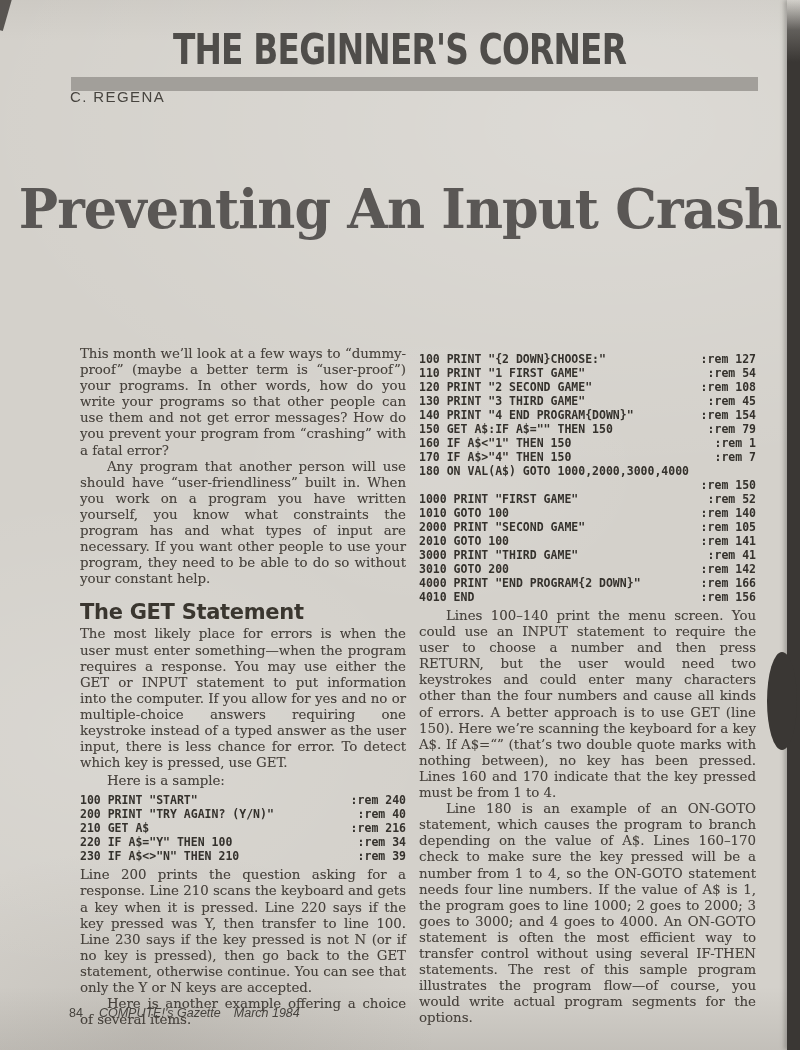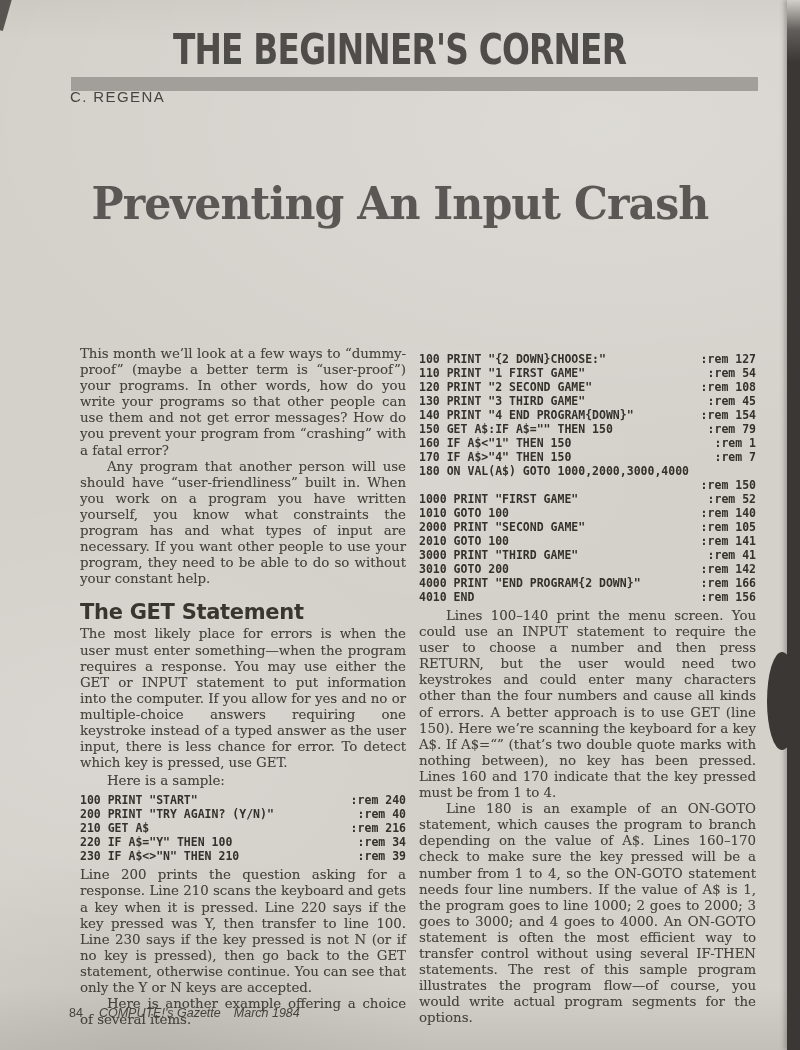--- a/index.html
+++ b/index.html
@@ -24,21 +24,21 @@
   }
   .masthead-title .squeeze { display:inline-block; transform:scaleX(0.78); transform-origin:50% 50%; letter-spacing:-1px; }
   .masthead-bar { position:absolute; top:77px; left:71px; width:687px; height:14px; background:#a29f9a; }
   .byline {
     position:absolute; top:88px; left:70px; margin:0;
     font-family:"Liberation Sans", sans-serif; font-size:15px; letter-spacing:1.4px; color:#47443f;
   }
   
   .headline {
     position:absolute; top:180px; left:0; width:800px; margin:0; text-align:center;
-    font-family:"DejaVu Serif", serif; font-weight:bold; font-size:44px; line-height:1.1;
+    font-family:"DejaVu Serif", serif; font-weight:bold; font-size:54px; line-height:1.1;
     color:#5a5755; letter-spacing:-1px; white-space:nowrap;
   }
   .headline .squeeze { display:inline-block; transform:scaleX(0.97); transform-origin:50% 50%; }
   
   .col { position:absolute; }
   .col-left  { left:80px;  top:346px; width:326px; }
   .col-right { left:419px; top:348px; width:337px; }
   .col p {
     margin:0; text-align:justify; font-size:13.3px; line-height:16.1px;
     text-shadow:0.2px 0.2px 0.3px rgba(70,64,58,0.30);

